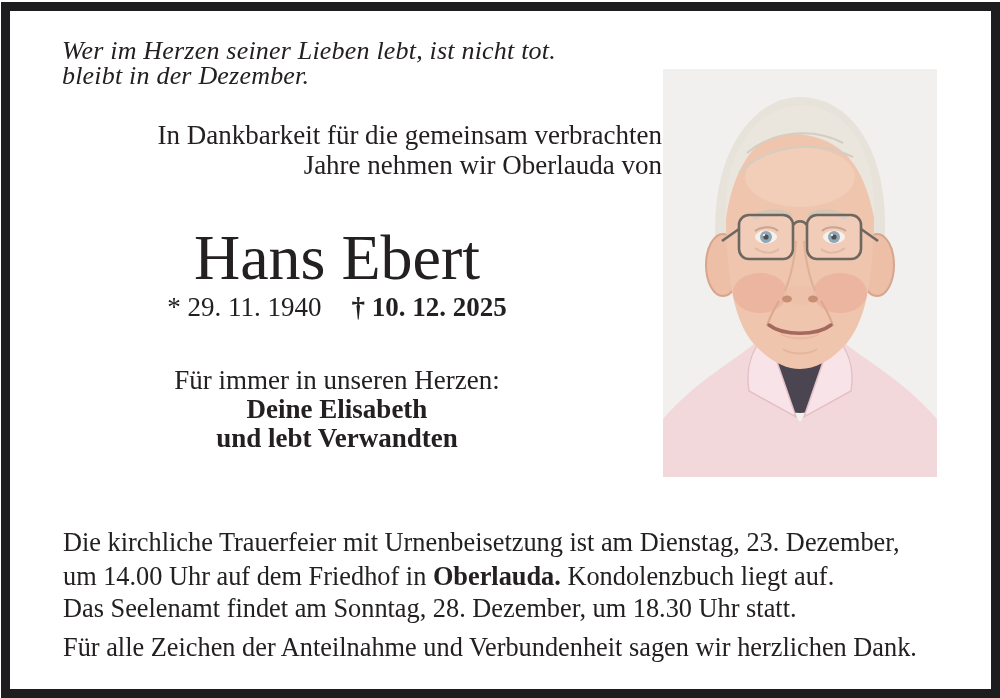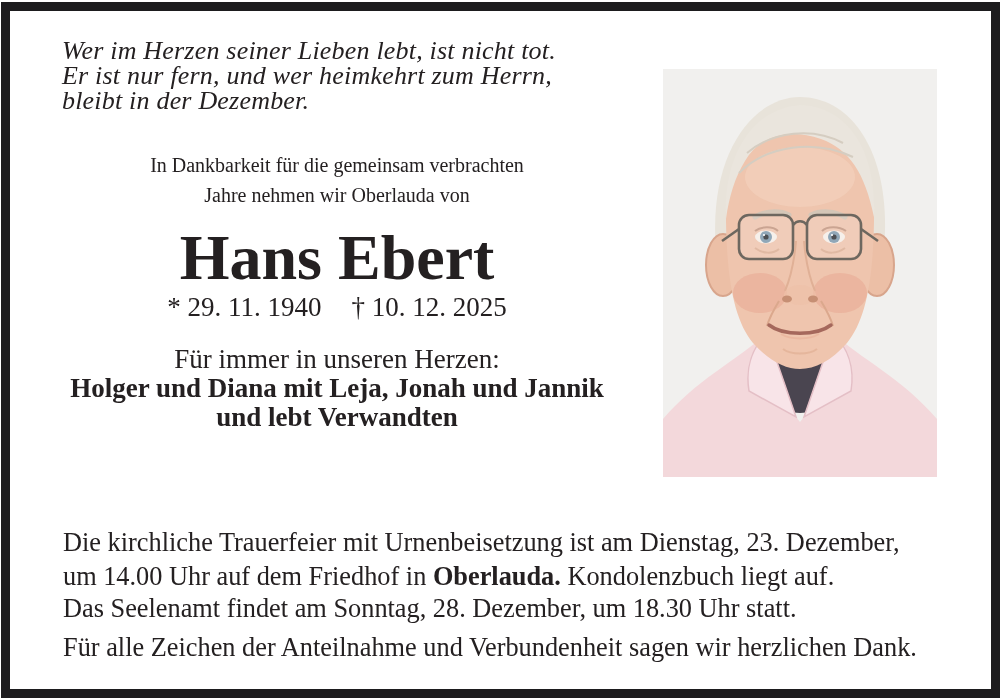--- a/index.html
+++ b/index.html
@@ -10,25 +10,25 @@
   .frame{
     position:absolute;left:1px;top:2px;right:0;bottom:0;
     border:9px solid #1d1c1e;box-sizing:border-box;
   }
   .abs{position:absolute;}
   .epigraph{
     left:62px;top:38px;font-style:italic;font-size:26px;line-height:25px;
     letter-spacing:0.2px;
   }
   .center-col{left:12px;width:650px;text-align:center;}
-  .intro{top:150px;font-size:20px;line-height:30px;}
-  .deceased-name{top:226px;font-size:64px;font-weight:bold;line-height:64px;}
+  .intro{top:120px;font-size:27px;line-height:30px;text-align:right;}
+  .deceased-name{top:226px;font-size:64px;font-weight:normal;line-height:64px;}
   .dates{top:292px;font-size:27px;}
-  .dates .death{margin-left:30px;}
-  .mourners{top:345px;font-size:27px;line-height:29px;}
+  .dates .death{margin-left:30px;font-weight:bold;}
+  .mourners{top:366px;font-size:27px;line-height:29px;}
   .mourners .bold{font-weight:bold;}
   .funeral-line{
     left:63px;font-size:28px;white-space:nowrap;
     transform:scaleX(0.94);transform-origin:0 50%;
   }
   .fl1{top:526px;}
   .fl2{top:560px;}
   .fl3{top:592px;}
   .fl4{top:631px;}
   .photo{left:663px;top:69px;width:274px;height:408px;}
@@ -36,38 +36,37 @@
 </style>
 </head>
 <body>
 
 <div class="sheet">
 
   <div class="frame"></div>
 
   <div class="abs epigraph">
     <div>Wer im Herzen seiner Lieben lebt, ist nicht tot.</div>
-    <div>Er ist nur fern, und wer heimkehrt zum Herrn,</div>
     <div>bleibt in der Dezember.</div>
   </div>
 
   <div class="abs center-col intro">
     <div>In Dankbarkeit für die gemeinsam verbrachten</div>
     <div>Jahre nehmen wir Oberlauda von</div>
   </div>
 
   <div class="abs center-col deceased-name">Hans Ebert</div>
 
   <div class="abs center-col dates">
     <span class="birth">* 29. 11. 1940</span><span class="death">† 10. 12. 2025</span>
   </div>
 
   <div class="abs center-col mourners">
     <div>Für immer in unseren Herzen:</div>
-    <div class="bold">Holger und Diana mit Leja, Jonah und Jannik</div>
+    <div class="bold">Deine Elisabeth</div>
     <div class="bold">und lebt Verwandten</div>
   </div>
 
   <div class="abs funeral-line fl1">Die kirchliche Trauerfeier mit Urnenbeisetzung ist am Dienstag, 23. Dezember,</div>
   <div class="abs funeral-line fl2"><span>um 14.00 Uhr auf dem Friedhof in </span><b>Oberlauda.</b><span> Kondolenzbuch liegt auf.</span></div>
   <div class="abs funeral-line fl3">Das Seelenamt findet am Sonntag, 28. Dezember, um 18.30 Uhr statt.</div>
   <div class="abs funeral-line fl4">Für alle Zeichen der Anteilnahme und Verbundenheit sagen wir herzlichen Dank.</div>
 
   <div class="abs photo" title="Porträtfoto: älterer Herr mit weißem Haar, Brille und rosa Hemd">
     <svg viewBox="0 0 274 408" width="274" height="408">

